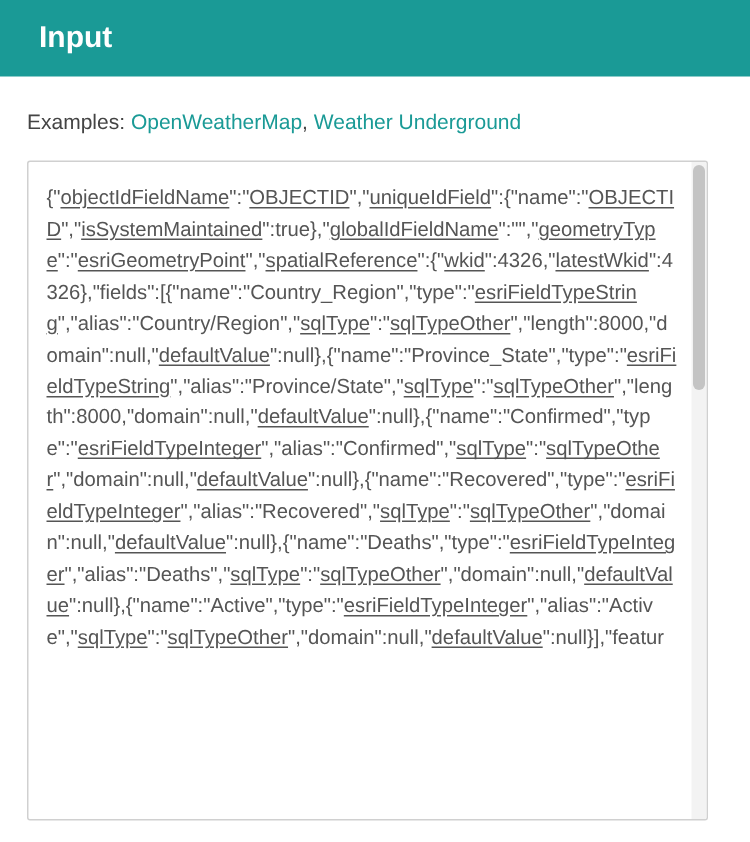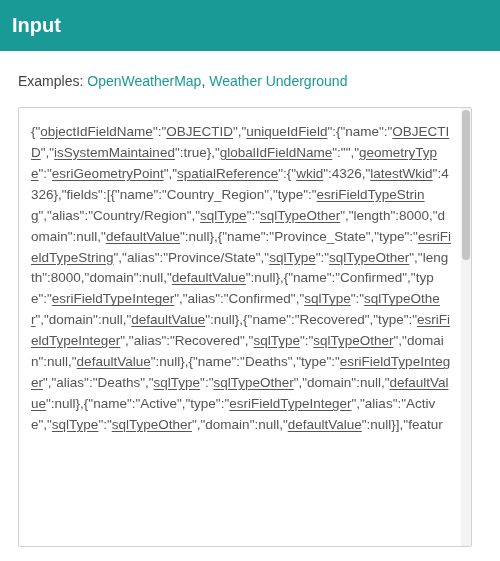--- a/index.html
+++ b/index.html
@@ -6,21 +6,21 @@
   body {
     font-family: -apple-system, BlinkMacSystemFont, "Segoe UI", Arial, sans-serif;
     width: 500px;
     height: 561px;
     background: #ffffff;
     overflow: hidden;
   }
   .header {
     background: #1a9a96;
     color: #ffffff;
-    padding: 14px 12px;
+    padding: 14px 26px;
     font-size: 20px;
     font-weight: 600;
   }
   .content {
     padding: 22px 28px 12px 18px;
   }
   .examples-line {
     font-size: 14px;
     color: #444;
     margin-bottom: 18px;

